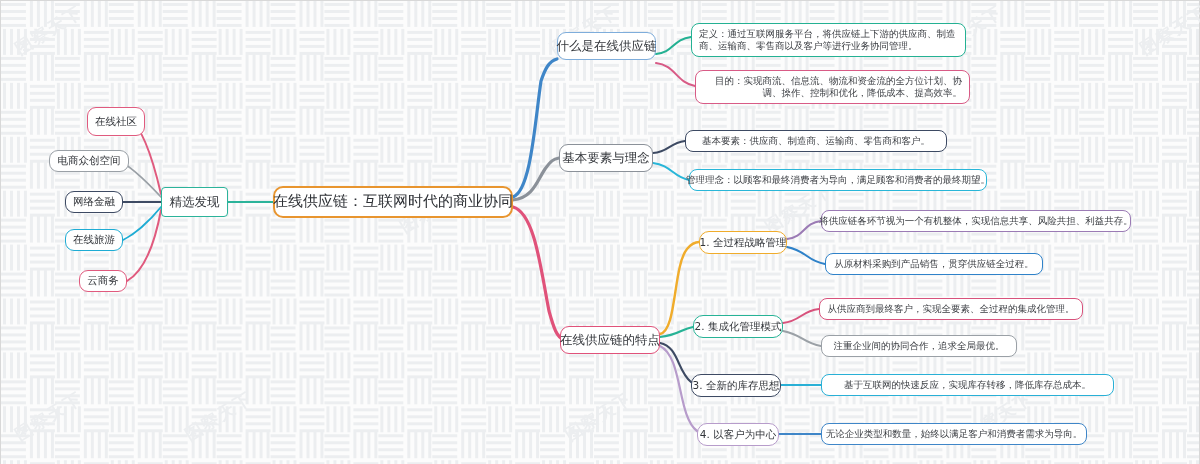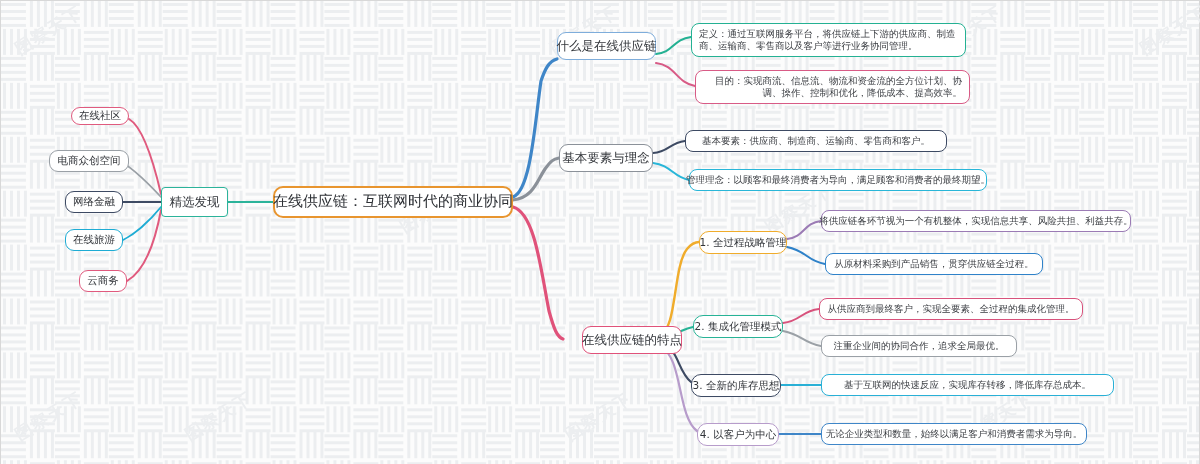--- a/index.html
+++ b/index.html
@@ -209,21 +209,21 @@
   </svg>
 
   <div class="node" id="root" style="left:272px; top:185px; width:240px; height:32px;">
     <span>在线供应链：互联网时代的商业协同</span>
   </div>
 
   <div class="node" id="left-main" style="left:160px; top:186px; width:67px; height:30px; border-color:#2bb39a;">
     <span>精选发现</span>
   </div>
 
-  <div class="node left-node" style="left:70px; top:106px; width:58px; height:18px; border-color:#e05a7e;">
+  <div class="node left-node" style="left:86px; top:106px; width:58px; height:29px; border-color:#e05a7e;">
     <span>在线社区</span>
   </div>
   <div class="node left-node" style="left:48px; top:149px; width:80px; height:22px; border-color:#9aa0a6;">
     <span>电商众创空间</span>
   </div>
   <div class="node left-node" style="left:64px; top:190px; width:58px; height:22px; border-color:#3d4a63;">
     <span>网络金融</span>
   </div>
   <div class="node left-node" style="left:64px; top:228px; width:58px; height:22px; border-color:#1eacd4;">
     <span>在线旅游</span>
@@ -245,21 +245,21 @@
   <div class="node main-node" style="left:558px; top:143px; width:94px; height:28px; border-color:#8b9199;">
     <span>基本要素与理念</span>
   </div>
   <div class="node leaf" style="left:684px; top:129px; width:262px; height:22px; border-color:#3d4a63;">
     <span>基本要素：供应商、制造商、运输商、零售商和客户。</span>
   </div>
   <div class="node leaf" style="left:688px; top:168px; width:298px; height:22px; border-color:#29b6d8;">
     <span>管理理念：以顾客和最终消费者为导向，满足顾客和消费者的最终期望。</span>
   </div>
 
-  <div class="node main-node" style="left:559px; top:325px; width:100px; height:28px; border-color:#e0527a;margin-left:22px;">
+  <div class="node main-node" style="left:559px; top:325px; width:100px; height:28px; border-color:#e0527a;">
     <span>在线供应链的特点</span>
   </div>
 
   <div class="node sub-node" style="left:698px; top:230px; width:88px; height:23px; border-color:#f0ac2b;">
     <span>1. 全过程战略管理</span>
   </div>
   <div class="node leaf" style="left:820px; top:209px; width:310px; height:22px; border-color:#9b7bb5;">
     <span>将供应链各环节视为一个有机整体，实现信息共享、风险共担、利益共存。</span>
   </div>
   <div class="node leaf" style="left:824px; top:252px; width:218px; height:22px; border-color:#2f82c9;">

